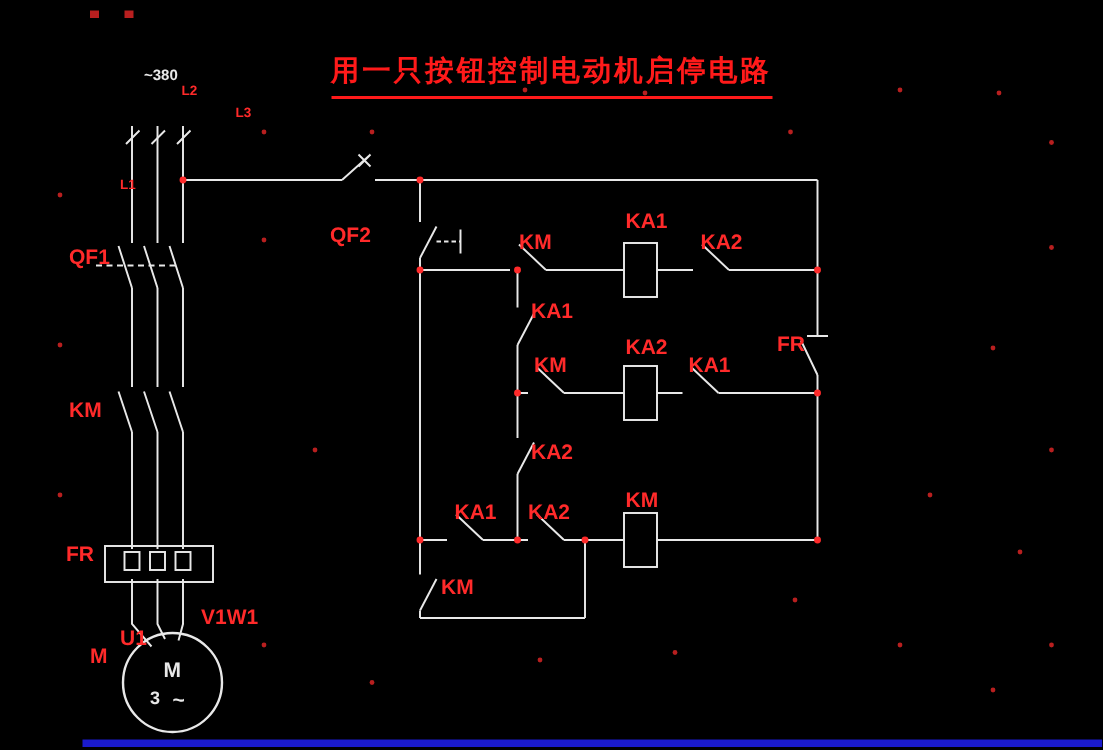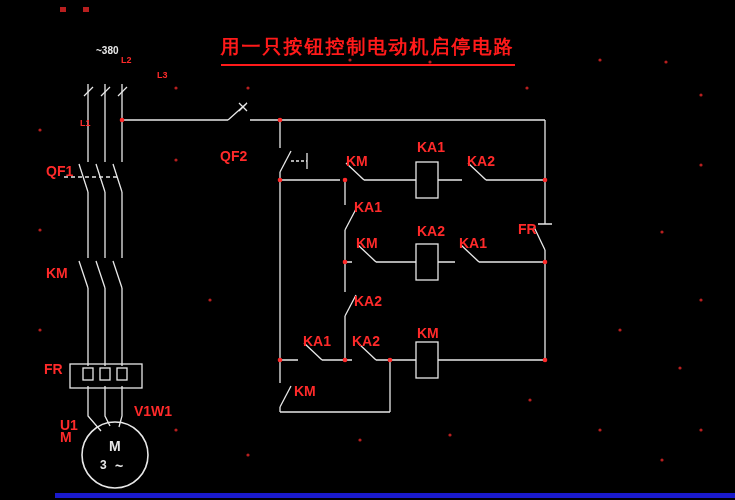--- a/index.html
+++ b/index.html
@@ -132,21 +132,21 @@
   <div class="title">用一只按钮控制电动机启停电路</div>
 
   <div class="lbl-w" style="left:96px;top:46px;">~380</div>
   <div class="lbl" style="left:80px;top:70px;font-size:9px;margin-top:48px;">L1</div>
   <div class="lbl" style="left:97px;top:55px;font-size:9px;padding-left:24px;">L2</div>
   <div class="lbl" style="left:114px;top:70px;font-size:9px;margin-left:43px;">L3</div>
   <div class="lbl" style="left:46px;top:166px;text-align:center;">QF1</div>
   <div class="lbl" style="left:46px;top:268px;">KM</div>
   <div class="lbl" style="left:44px;top:364px;">FR</div>
   <div class="lbl" style="left:97px;top:406px;margin-left:37px;">V1W1</div>
-  <div class="lbl" style="left:60px;top:420px;">U1</div>
+  <div class="lbl" style="left:80px;top:420px;">U1</div>
   <div class="lbl" style="left:60px;top:432px;">M</div>
 
   <div class="motor-txt" style="left:109px;top:438px;font-size:14px;">M</div>
   <div class="motor-txt" style="left:100px;top:458px;font-size:12px;">3</div>
   <div class="motor-txt" style="left:115px;top:458px;font-size:14px;">~</div>
 
   <div class="lbl" style="left:220px;top:151px;">QF2</div>
   <div class="lbl" style="left:346px;top:156px;">KM</div>
   <div class="lbl" style="left:417px;top:142px;">KA1</div>
   <div class="lbl" style="left:467px;top:156px;">KA2</div>

